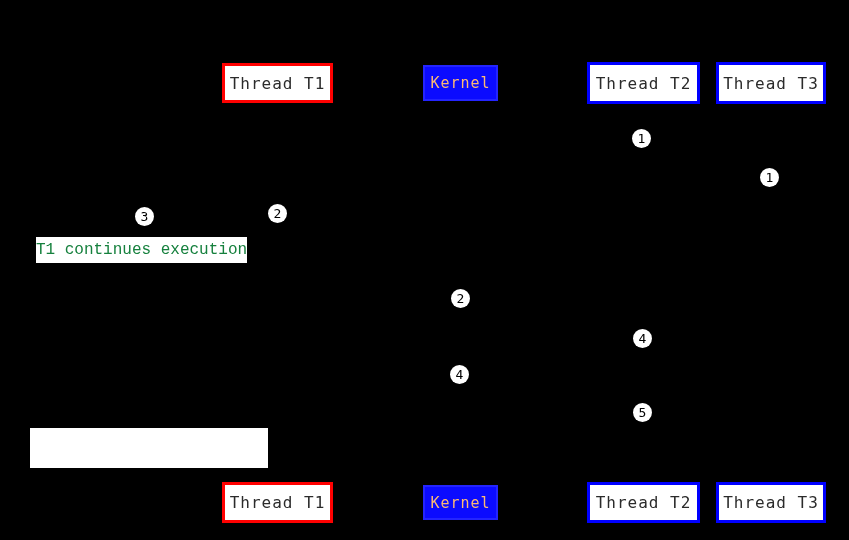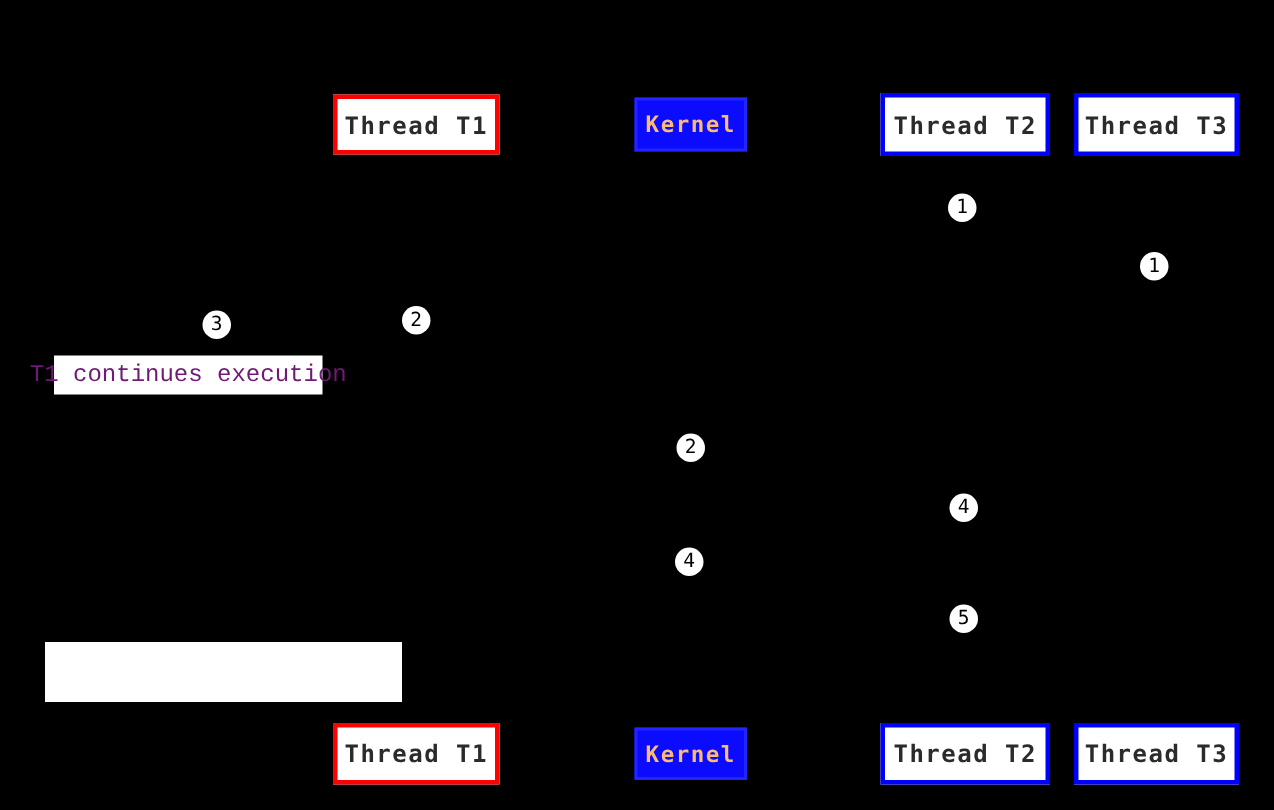--- a/index.html
+++ b/index.html
@@ -18,21 +18,20 @@
   
   .node {
     position: absolute;
     box-sizing: border-box;
     display: flex;
     align-items: center;
     justify-content: center;
     font-size: 16px;
     letter-spacing: 1px;
     white-space: nowrap;
-    font-weight: bold;
   }
   .thread-box {
     background: #ffffff;
     color: #2b2b2b;
     border: 3px solid #0000ff;
   }
   .thread-box.red {
     border-color: #ff0000;
   }
   .kernel-box {
@@ -49,25 +48,25 @@
   
   .t1-bot  { left: 222px; top: 482px; width: 111px; height: 41px; }
   .k-bot   { left: 423px; top: 485px; width: 75px;  height: 35px; }
   .t2-bot  { left: 587px; top: 482px; width: 113px; height: 41px; }
   .t3-bot  { left: 716px; top: 482px; width: 110px; height: 41px; }
   
   .annotation {
     position: absolute;
     left: 36px;
     top: 237px;
-    width: 179px;
+    width: 211px;
     height: 26px;
     box-sizing: border-box;
     background: #ffffff;
-    color: #701a75;
+    color: #15803d;
     font-family: "Liberation Mono", monospace;
     font-size: 16px;
     display: flex;
     align-items: center;
     justify-content: center;
     white-space: nowrap;
   }
   
   .blank-box {
     position: absolute;

